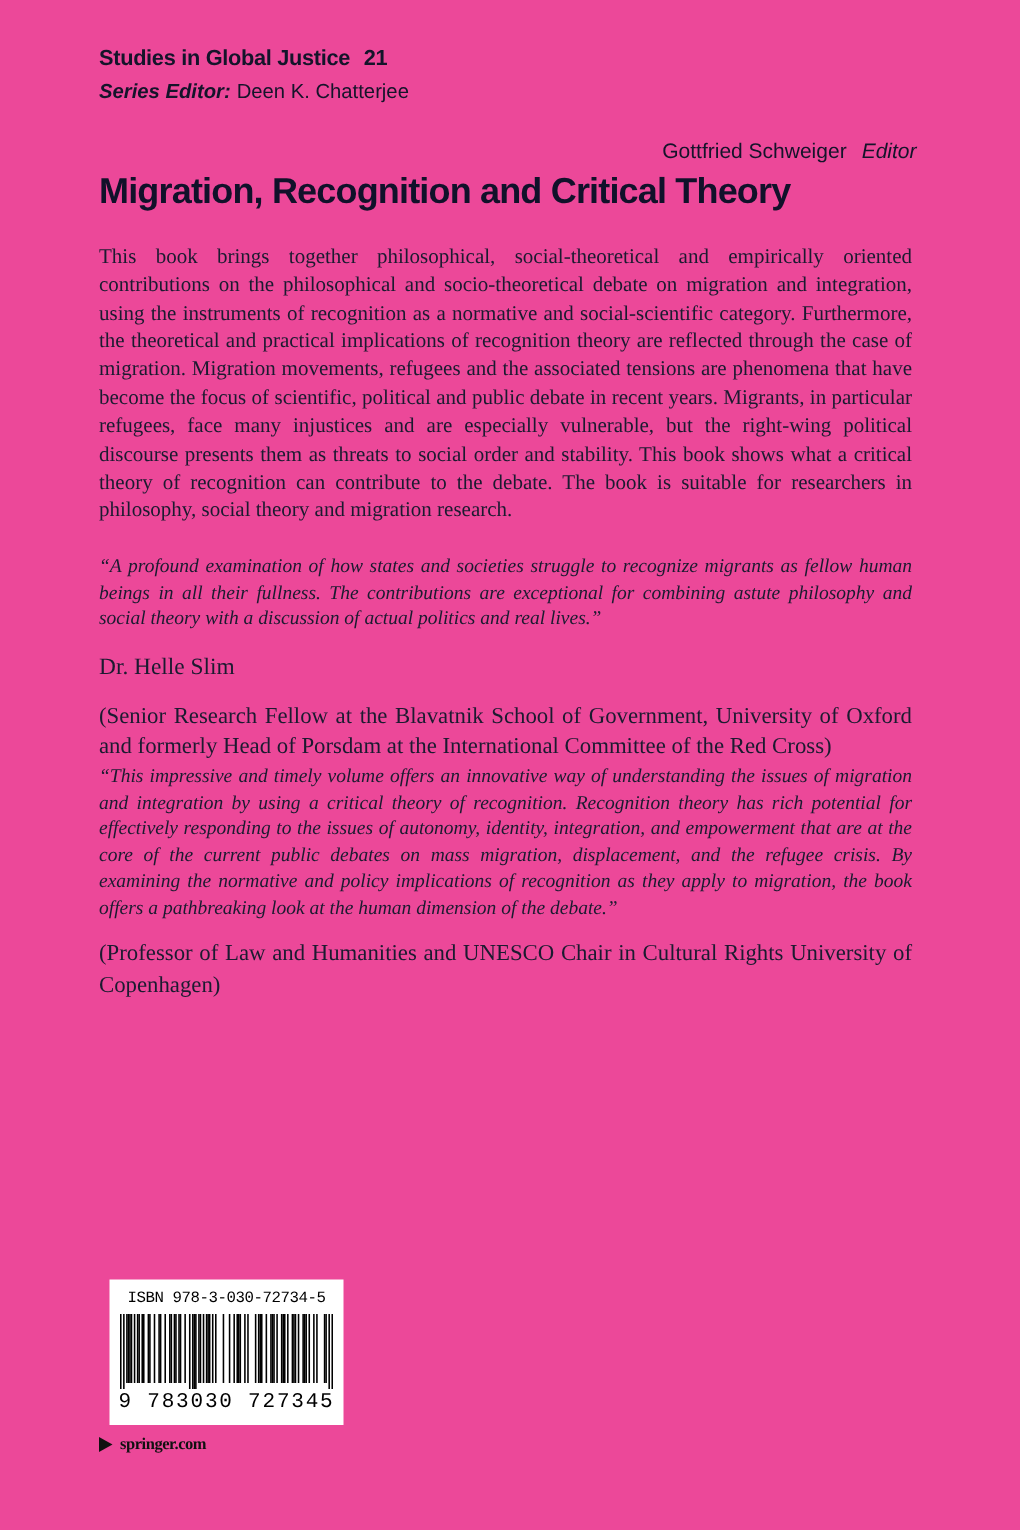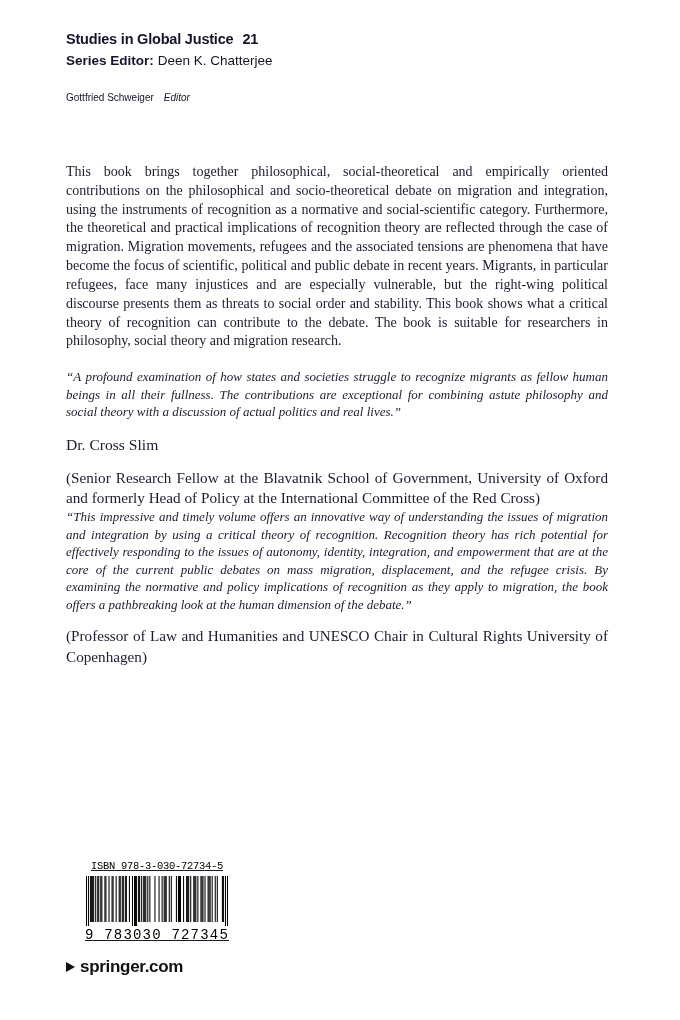--- a/index.html
+++ b/index.html
@@ -12,21 +12,21 @@
     background: #fdeedb;
     font-family: "Liberation Serif", "DejaVu Serif", serif;
     color: #1b1b2b;
     overflow: hidden;
     position: relative;
   }
 
   .cover {
     position: absolute;
     inset: 0;
-    background: #ffffff;
+    background: #ec4899;
   }
 
   
   .header {
     position: absolute;
     left: 66px;
     top: 30px;
     width: 545px;
   }
   .series-line {
@@ -45,33 +45,35 @@
   }
   .series-editor-line {
     font-family: "Liberation Sans", "DejaVu Sans", sans-serif;
     font-size: 13.5px;
     color: #14142a;
     line-height: 1.45;
     margin-top: 1px;
     white-space: nowrap;
   }
   .series-editor-label {
+    font-style: italic;
     font-weight: bold;
     text-align: right;
   }
   .series-editor-name {
     margin-left: 4px;
   }
 
   .editor-line {
     font-family: "Liberation Sans", "DejaVu Sans", sans-serif;
-    font-size: 10px;
+    font-size: 14px;
     color: #14142a;
     margin-top: 22px;
     white-space: nowrap;
+    text-align: right;
   }
   .editor-role {
     font-style: italic;
     margin-left: 10px;
   }
 
   .book-title {
     font-family: "Liberation Sans", "DejaVu Sans", sans-serif;
     font-size: 24px;
     font-weight: bold;
@@ -121,27 +123,26 @@
     text-align: justify;
     color: #1b1b30;
     margin-top: 13px;
   }
 
   
   .barcode-panel {
     position: absolute;
     left: 73px;
     top: 853px;
-    width: 168px;
+    width: 156px;
     height: 97px;
     background: #ffffff;
     display: flex;
     flex-direction: column;
     align-items: center;
-    text-decoration: underline;
   }
   .isbn-text {
     font-family: "Liberation Mono", "DejaVu Sans Mono", monospace;
     font-size: 10.5px;
     letter-spacing: -0.3px;
     color: #000;
     margin-top: 7px;
     white-space: nowrap;
   }
   .barcode-bars {
@@ -169,50 +170,51 @@
     gap: 5px;
   }
   .springer-triangle {
     width: 0;
     height: 0;
     border-left: 9px solid #111;
     border-top: 5.5px solid transparent;
     border-bottom: 5.5px solid transparent;
   }
   .springer-text {
-    font-family: Liberation Sans, sans-serif;
-    font-size: 17px;
+    font-family: Liberation Serif, serif;
+    font-size: 11px;
     font-weight: bold;
     letter-spacing: -0.3px;
     color: #111;
   }
 </style>
 </head>
 <body>
 
 <div class="cover">
 
   <div class="header">
     <div class="series-line">
       <span>Studies in Global Justice</span><span class="series-number">21</span>
     </div>
     <div class="series-editor-line">
       <span class="series-editor-label">Series Editor:</span><span class="series-editor-name">Deen K. Chatterjee</span>
     </div>
     <div class="editor-line">
       <span>Gottfried Schweiger</span><span class="editor-role">Editor</span>
     </div>
+    <div class="book-title">Migration, Recognition and Critical Theory</div>
   </div>
 
   <div class="content">
     <p class="blurb">This book brings together philosophical, social-theoretical and empirically oriented contributions on the philosophical and socio-theoretical debate on migration and integration, using the instruments of recognition as a normative and social-scientific category. Furthermore, the theoretical and practical implications of recognition theory are reflected through the case of migration. Migration movements, refugees and the associated tensions are phenomena that have become the focus of scientific, political and public debate in recent years. Migrants, in particular refugees, face many injustices and are especially vulnerable, but the right-wing political discourse presents them as threats to social order and stability. This book shows what a critical theory of recognition can contribute to the debate. The book is suitable for researchers in philosophy, social theory and migration research.</p>
 
     <p class="quote quote-1">“A profound examination of how states and societies struggle to recognize migrants as fellow human beings in all their fullness. The contributions are exceptional for combining astute philosophy and social theory with a discussion of actual politics and real lives.”</p>
-    <div class="attribution">Dr. Cross Slim</div>
-    <div class="affiliation">(Senior Research Fellow at the Blavatnik School of Government, University of Oxford and formerly Head of Policy at the International Committee of the Red Cross)</div>
+    <div class="attribution">Dr. Helle Slim</div>
+    <div class="affiliation">(Senior Research Fellow at the Blavatnik School of Government, University of Oxford and formerly Head of Porsdam at the International Committee of the Red Cross)</div>
 
     <p class="quote quote-2">“This impressive and timely volume offers an innovative way of understanding the issues of migration and integration by using a critical theory of recognition. Recognition theory has rich potential for effectively responding to the issues of autonomy, identity, integration, and empowerment that are at the core of the current public debates on mass migration, displacement, and the refugee crisis. By examining the normative and policy implications of recognition as they apply to migration, the book offers a pathbreaking look at the human dimension of the debate.”</p>
     <div class="affiliation">(Professor of Law and Humanities and UNESCO Chair in Cultural Rights University of Copenhagen)</div>
   </div>
 
   <div class="barcode-panel">
     <div class="isbn-text">ISBN 978-3-030-72734-5</div>
     <svg class="barcode-bars" id="barcode-svg" viewBox="0 0 142 50" preserveAspectRatio="none">
         <rect x="0.000" y="0" width="1.042" height="50" fill="#000"></rect>
         <rect x="2.043" y="0" width="1.042" height="50" fill="#000"></rect>

